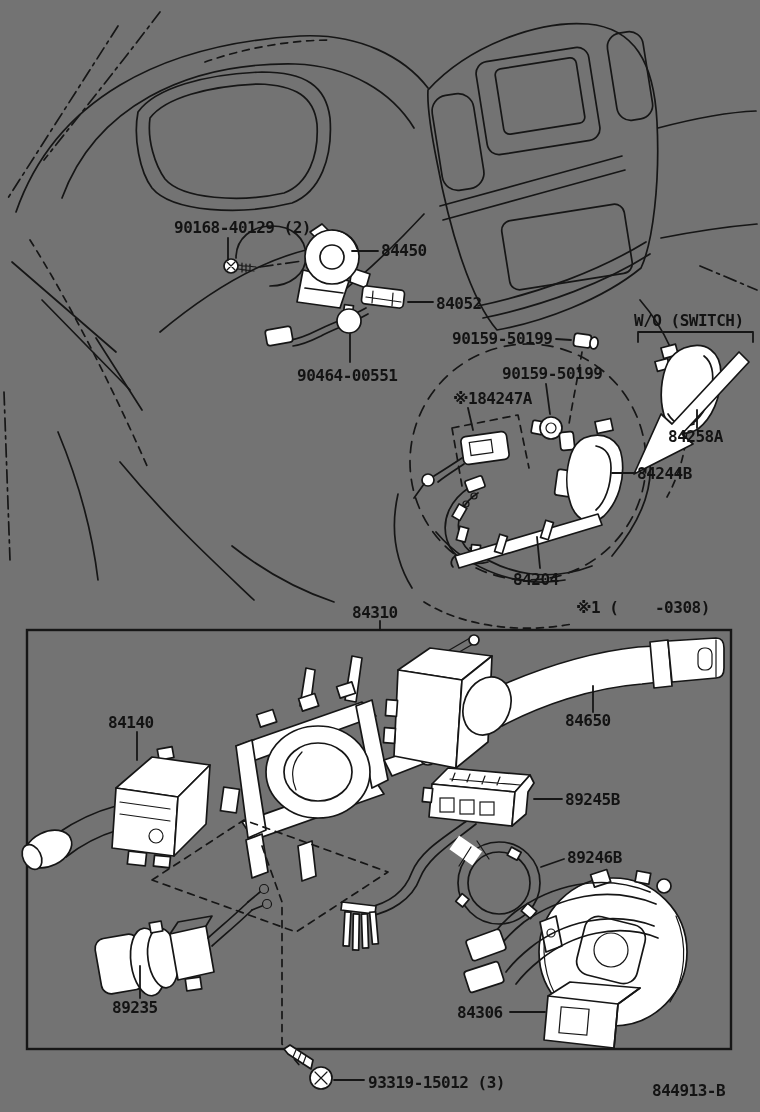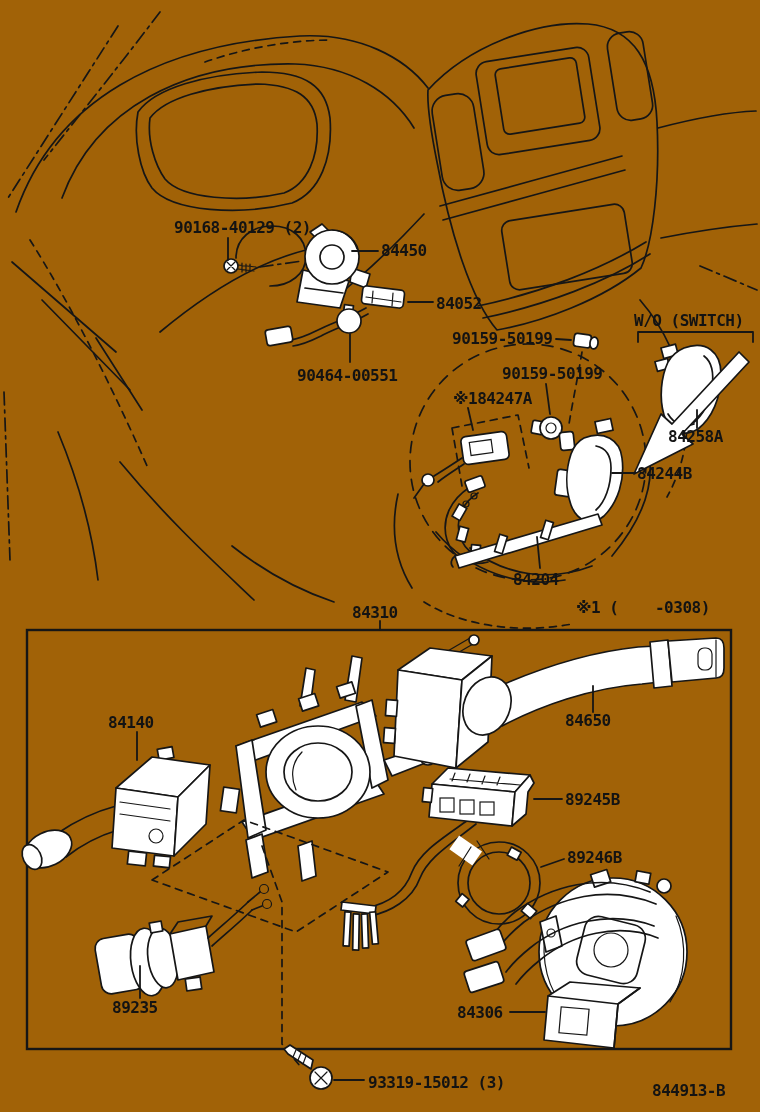--- a/index.html
+++ b/index.html
@@ -1,16 +1,16 @@
 <!DOCTYPE html>
 <html><head>
 <meta charset="utf-8">
 <style>
   html,body{margin:0;padding:0;background:#ffffff;}
-  .page{position:relative;width:760px;height:1112px;background:#a16207;overflow:hidden;
+  .page{position:relative;width:760px;height:1112px;background:#737373;overflow:hidden;
         font-family:"DejaVu Sans Mono","DejaVu Sans",monospace;}
   svg{display:block;}
   .s  {fill:none;stroke:#161616;stroke-width:1.7;stroke-linecap:round;stroke-linejoin:round;}
   .sf {fill:#ffffff;stroke:#161616;stroke-width:1.7;stroke-linejoin:round;}
   .thin{fill:none;stroke:#161616;stroke-width:1.2;stroke-linecap:round;}
   .dash{stroke-dasharray:11 8;}
   .dsh2{stroke-dasharray:7 6;}
   .dashdot{stroke-dasharray:13 5 3 5;}
   .ldr{fill:none;stroke:#161616;stroke-width:1.8;stroke-linecap:round;}
   .border{fill:none;stroke:#161616;stroke-width:2.4;}

